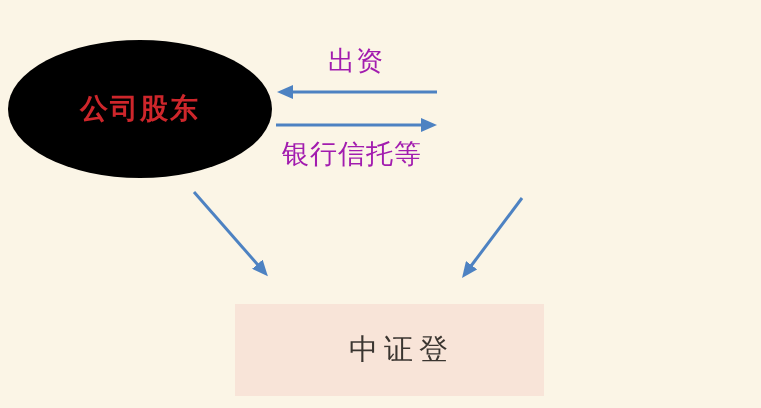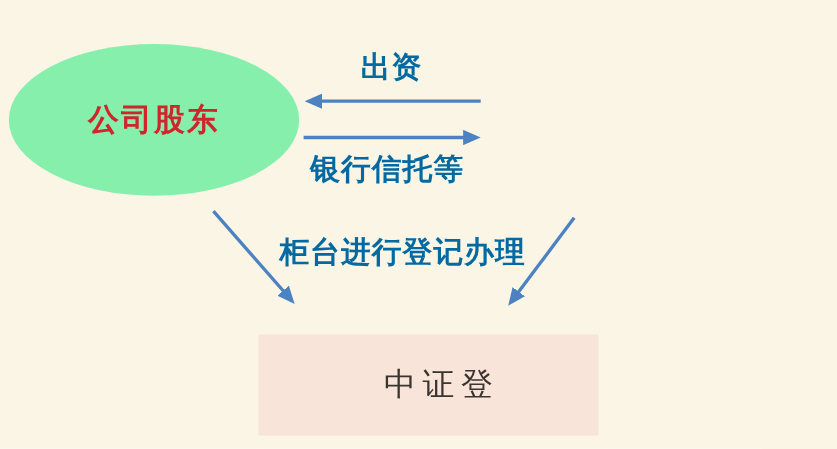--- a/index.html
+++ b/index.html
@@ -22,21 +22,21 @@
     height: 408px;
   }
   .node {
     position: absolute;
     display: flex;
     align-items: center;
     justify-content: center;
     text-align: center;
   }
   .node-ellipse {
-    background: #86efac;
+    background: #000000;
     border-radius: 50%;
     font-family: Liberation Serif, serif;
   }
   .node-shareholders {
     left: 8px;
     top: 40px;
     width: 264px;
     height: 138px;
   }
   .node-banks {
@@ -62,25 +62,24 @@
     letter-spacing: 2px;
   }
   .node-label-dark {
     color: #3a3530;
     font-size: 29px;
     letter-spacing: 6px;
   }
   .edge-label {
     position: absolute;
     transform: translate(-50%, -50%);
-    color: #0369a1;
+    color: #a21caf;
     font-size: 27px;
     white-space: nowrap;
     letter-spacing: 1px;
-    font-weight: bold;
   }
   .lbl-contribution { left: 356px; top: 61px; }
   .lbl-pledge       { left: 352px; top: 154px; }
   .lbl-register     { left: 366px; top: 229px; }
 </style>
 </head>
 <body>
 
 <div class="canvas">
 
@@ -102,15 +101,14 @@
 
 
   <div class="node node-rect node-csdc">
     <span class="node-label-dark">中证登</span>
   </div>
 
   <div class="edge-label lbl-contribution">出资</div>
 
   <div class="edge-label lbl-pledge">银行信托等</div>
 
-  <div class="edge-label lbl-register">柜台进行登记办理</div>
 
 </div>
 
 </body></html>

